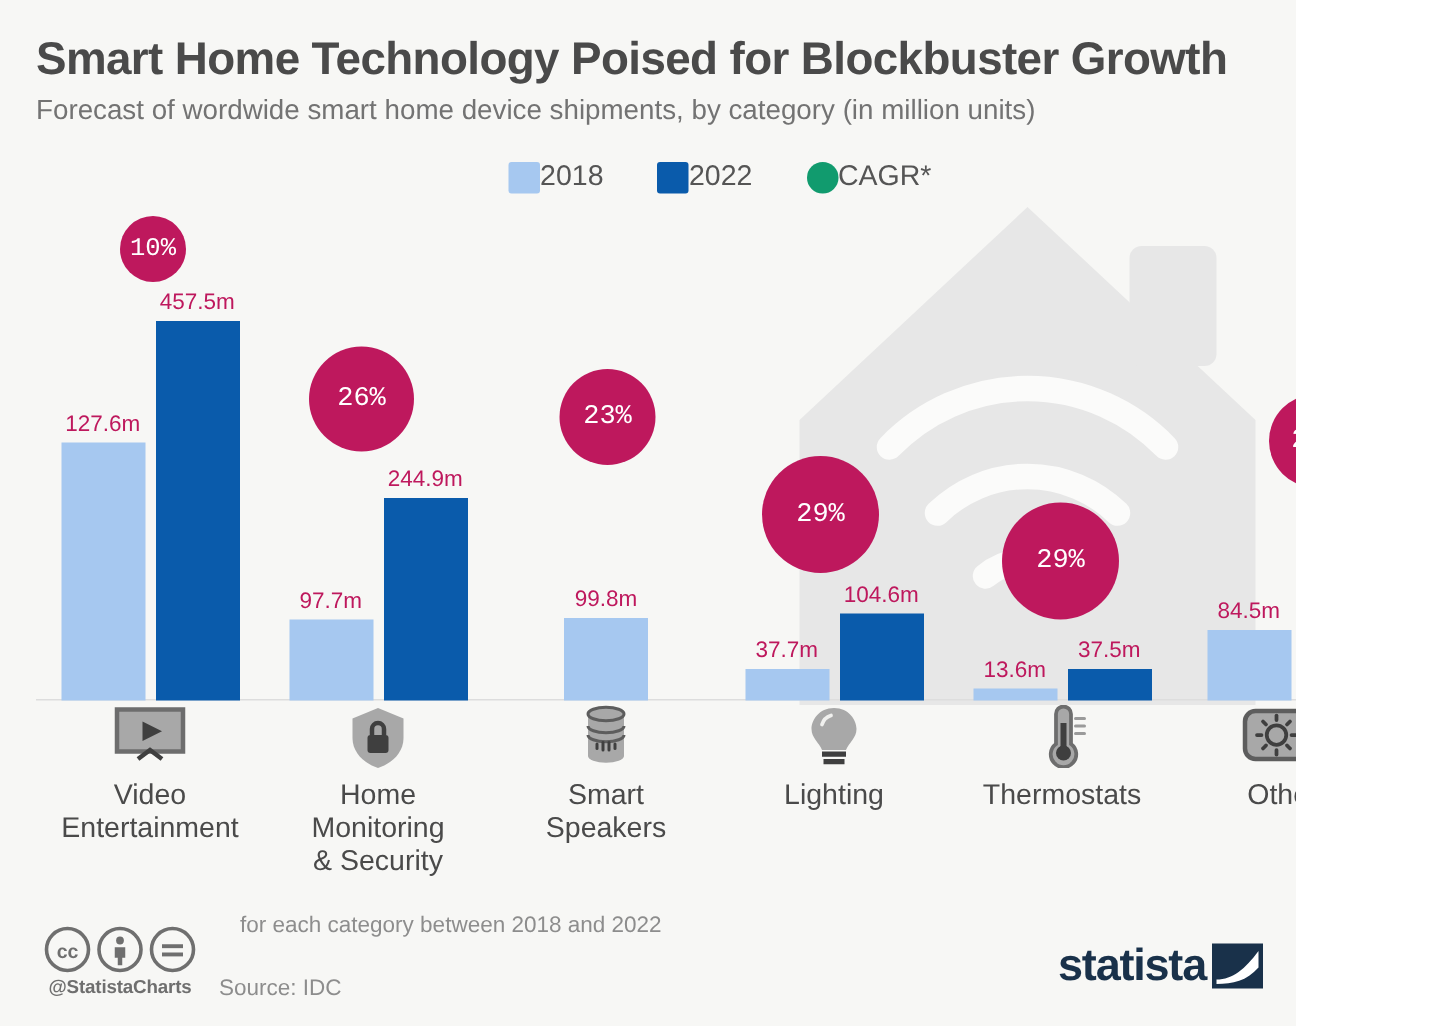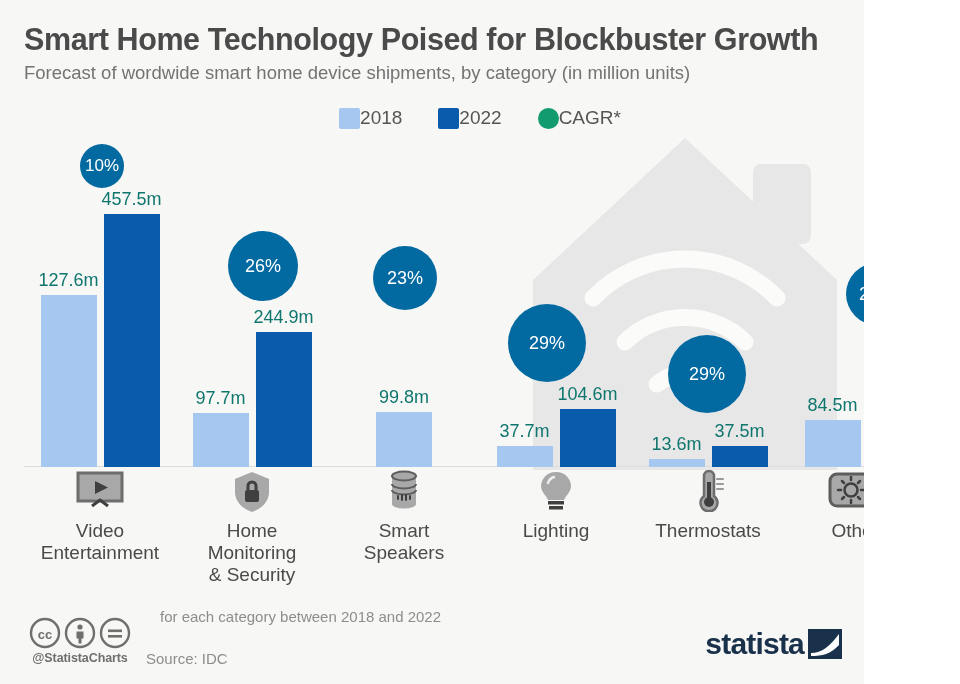--- a/index.html
+++ b/index.html
@@ -119,40 +119,41 @@
     flex-direction: column;
     justify-content: flex-end;
     align-items: center;
   }
   .bar-value {
     position: absolute;
     bottom: 100%;
     left: 50%;
     transform: translateX(-50%);
     margin-bottom: 4px;
-    font-size: 18px;
-    color: #0f766e;
+    font-size: 15px;
+    color: #be185d;
     white-space: nowrap;
   }
   .bar {
     width: 56px;
     background: #a6c8f0;
   }
   .bar.y2022 { background: #0a5bab; }
 
   .cagr-bubble {
     position: absolute;
     border-radius: 50%;
-    background: #0369a1;
+    background: #be185d;
     color: #ffffff;
     display: flex;
     align-items: center;
     justify-content: center;
     font-size: 18px;
     z-index: 3;
+    font-family: Liberation Mono, monospace;
   }
 
   
   #categories {
     position: absolute;
     left: 24px;
     top: 470px;
     width: 912px;
     height: 120px;
   }
@@ -270,21 +271,21 @@
           <div class="bar" style="height:172px"></div>
         </div>
         <div class="bar-wrap">
           <span class="bar-value">457.5m</span>
           <div class="bar y2022" style="height:253px"></div>
         </div>
       </div>
     </div>
 
     <div class="group" style="left:152px; width:152px;">
-      <div class="cagr-bubble" style="width:70px;height:70px;left:52px;top:99px;">26%</div>
+      <div class="cagr-bubble" style="width:70px;height:70px;left:30px;top:99px;">26%</div>
       <div class="bars">
         <div class="bar-wrap">
           <span class="bar-value">97.7m</span>
           <div class="bar" style="height:54px"></div>
         </div>
         <div class="bar-wrap">
           <span class="bar-value">244.9m</span>
           <div class="bar y2022" style="height:135px"></div>
         </div>
       </div>

